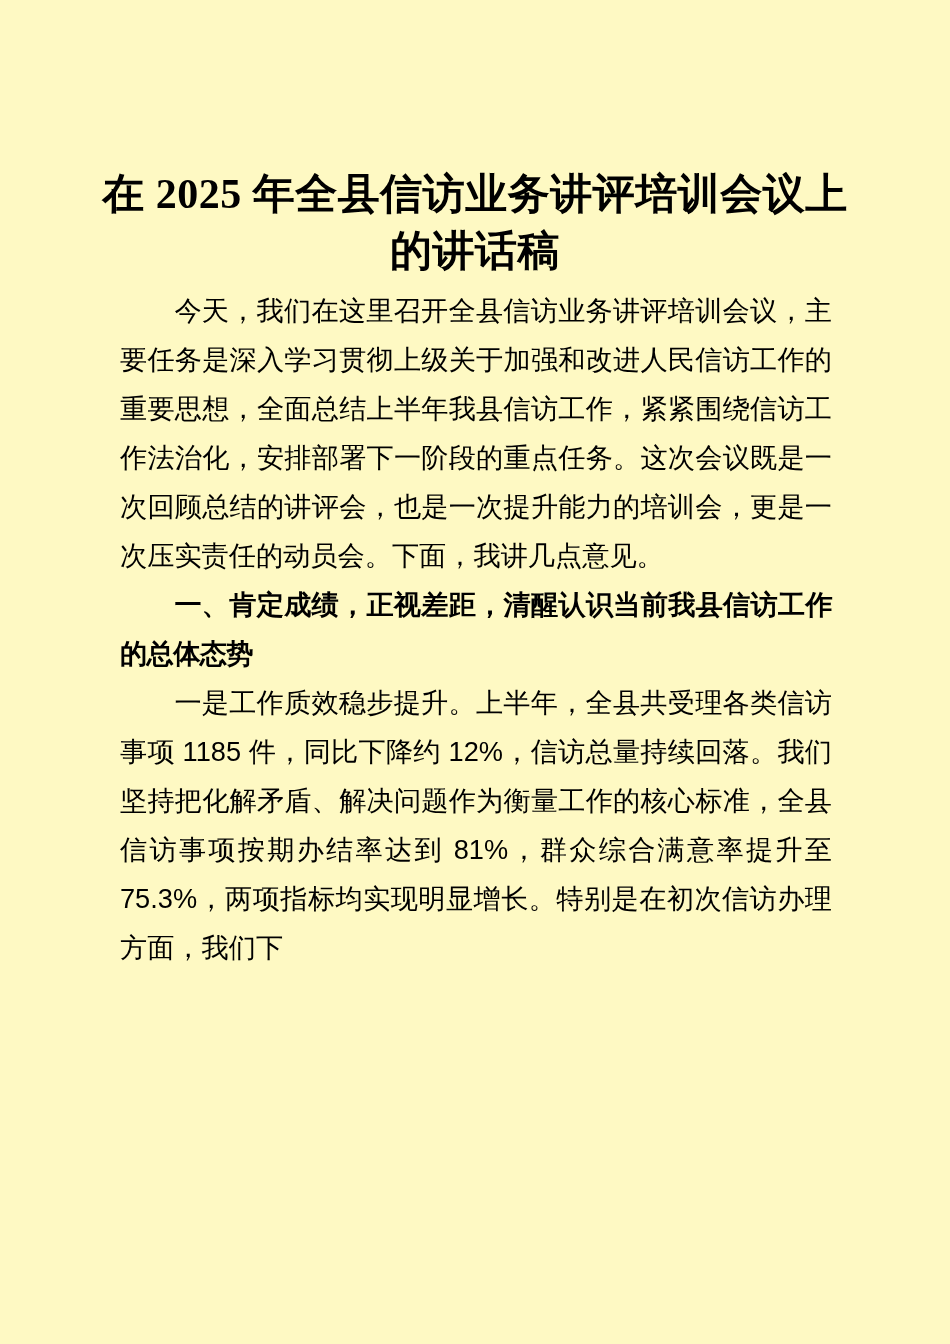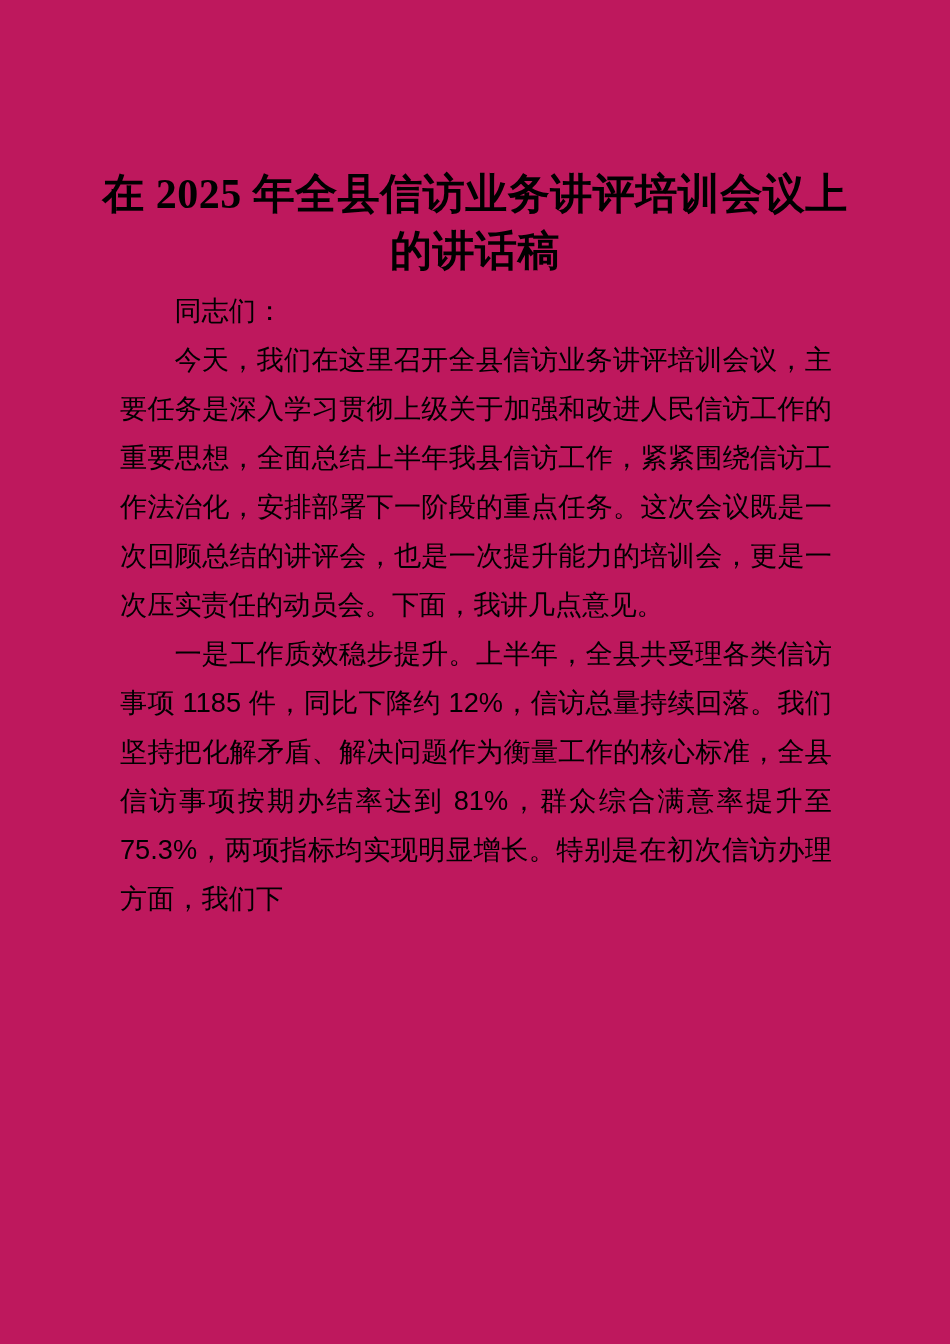--- a/index.html
+++ b/index.html
@@ -5,21 +5,21 @@
   html, body {
     margin: 0;
     padding: 0;
     background: #ffffff;
   }
   .page {
     position: relative;
     width: 950px;
     height: 1344px;
     margin: 0 auto;
-    background: #be185d;
+    background: #fef9c3;
     color: #000000;
     overflow: hidden;
     font-family: "Liberation Sans", "DejaVu Sans", sans-serif;
   }
   .doc-title {
     margin: 166px 92px 0 92px;
     text-align: center;
     font-family: "Liberation Serif", "DejaVu Serif", serif;
     font-weight: 700;
     font-size: 42px;
@@ -46,21 +46,21 @@
     font-weight: 400;
   }
 </style>
 </head>
 <body>
 
 <div class="page">
   <h1 class="doc-title">在 2025 年全县信访业务讲评培训会议上的讲话稿</h1>
 
   <div class="doc-body">
-    <p class="para">同志们：</p>
 
     <p class="para">今天，我们在这里召开全县信访业务讲评培训会议，主要任务是深入学习贯彻上级关于加强和改进人民信访工作的重要思想，全面总结上半年我县信访工作，紧紧围绕信访工作法治化，安排部署下一阶段的重点任务。这次会议既是一次回顾总结的讲评会，也是一次提升能力的培训会，更是一次压实责任的动员会。下面，我讲几点意见。</p>
 
+    <p class="para heading">一、肯定成绩，正视差距，清醒认识当前我县信访工作的总体态势</p>
 
 
     <p class="para"><span class="lead">一是工作质效稳步提升。</span><span>上半年，全县共受理各类信访事项 1185 件，同比下降约 12%，信访总量持续回落。我们坚持把化解矛盾、解决问题作为衡量工作的核心标准，全县信访事项按期办结率达到 81%，群众综合满意率提升至 75.3%，两项指标均实现明显增长。特别是在初次信访办理方面，我们下</span></p>
   </div>
 </div>
 
 </body></html>

